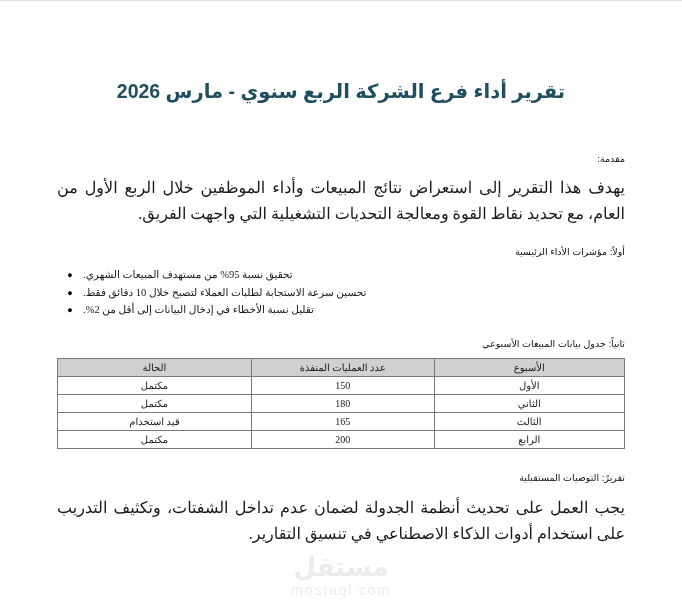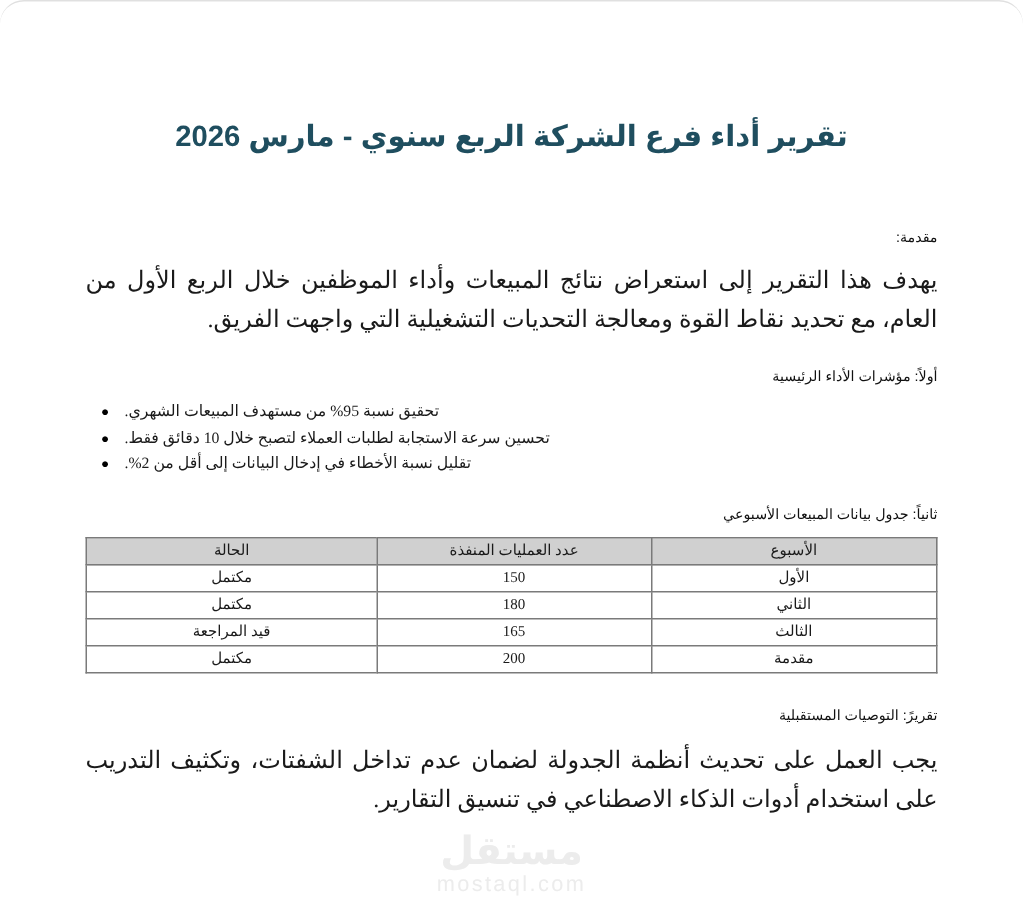--- a/index.html
+++ b/index.html
@@ -14,21 +14,20 @@
     overflow: hidden;
     position: relative;
   }
   .page {
     position: relative;
     width: 682px;
     height: 611px;
     box-sizing: border-box;
     border-top: 1px solid #e0e0e0;
     background: #ffffff;
-    border-radius: 16px;
   }
   .doc-body {
     position: absolute;
     top: 0;
     right: 0;
     left: 0;
     padding: 0 57px;
     box-sizing: border-box;
   }
   .doc-title {
@@ -226,24 +225,24 @@
           <td>مكتمل</td>
         </tr>
         <tr>
           <td>الثاني</td>
           <td>180</td>
           <td>مكتمل</td>
         </tr>
         <tr>
           <td>الثالث</td>
           <td>165</td>
-          <td>قيد المراجعة</td>
-        </tr>
-        <tr>
-          <td>مقدمة</td>
+          <td>قيد استخدام</td>
+        </tr>
+        <tr>
+          <td>الرابع</td>
           <td>200</td>
           <td>مكتمل</td>
         </tr>
       </tbody>
     </table>
 
     <div class="section-heading rec-heading">تقريرً: التوصيات المستقبلية</div>
 
     <div class="para rec-para">يجب العمل على تحديث أنظمة الجدولة لضمان عدم تداخل الشفتات، وتكثيف التدريب على استخدام أدوات الذكاء الاصطناعي في تنسيق التقارير.</div>
 

